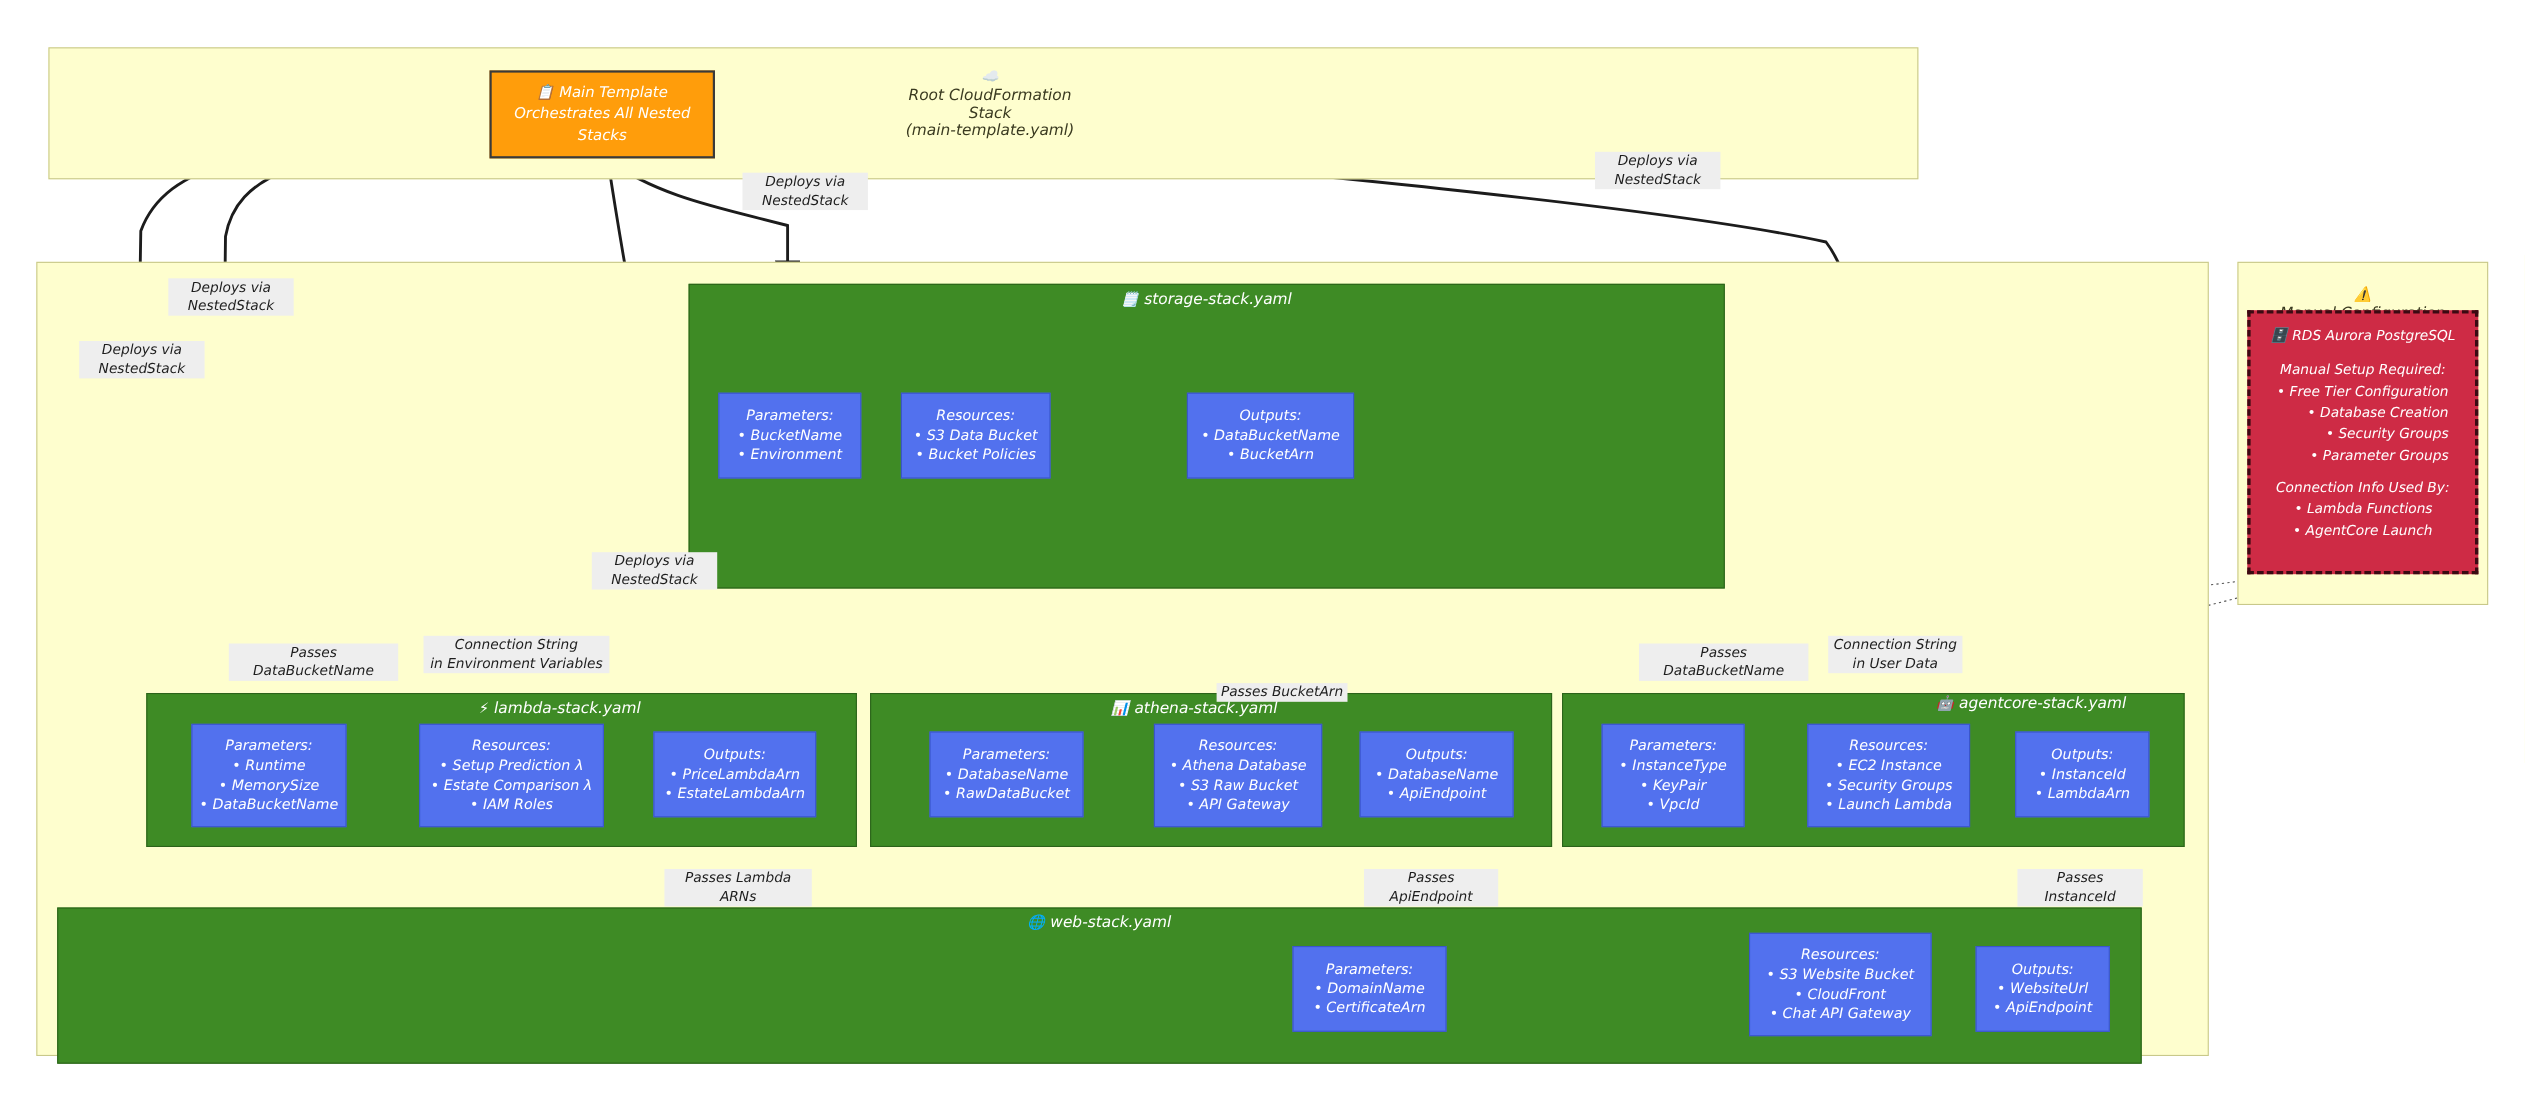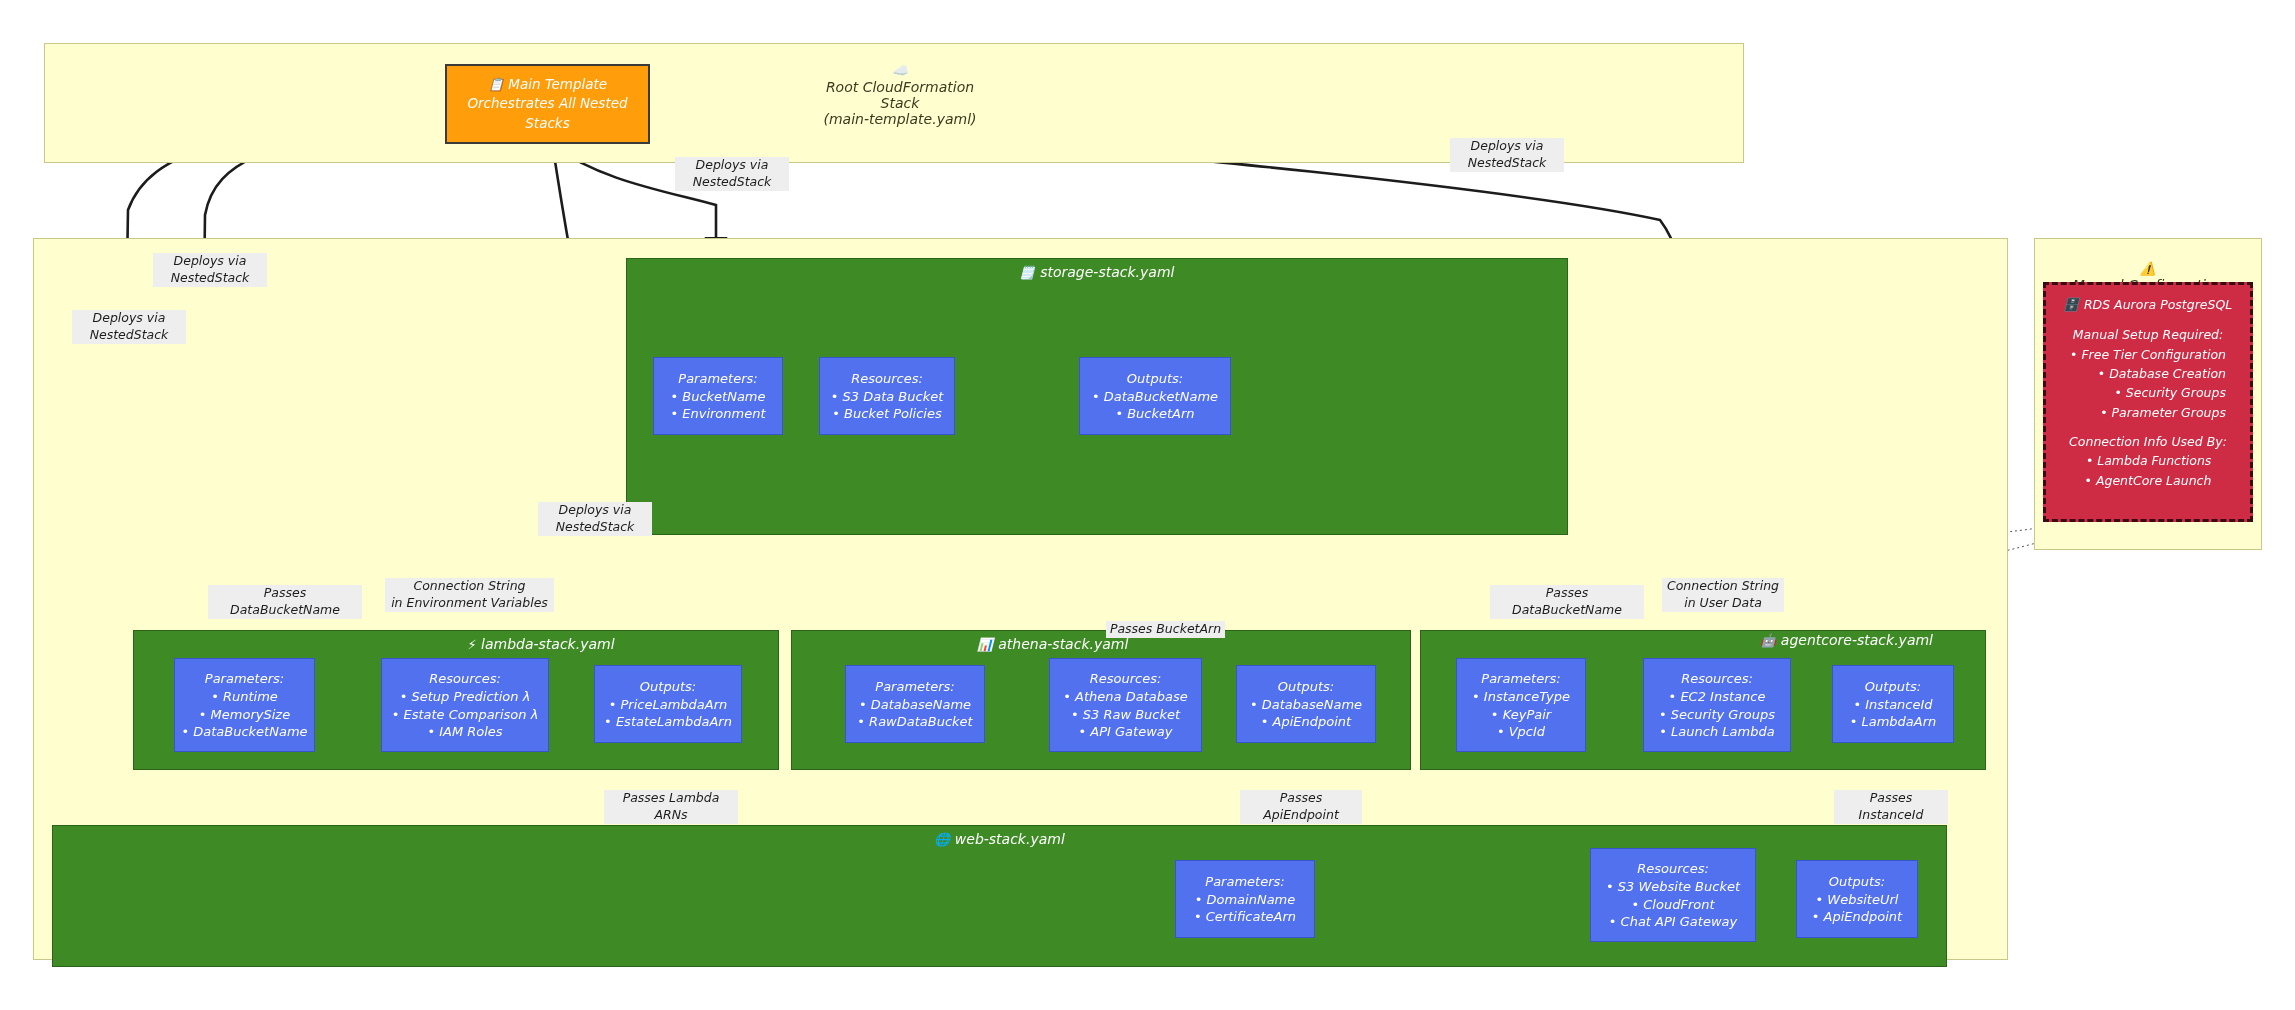--- a/index.html
+++ b/index.html
@@ -153,21 +153,21 @@
     <div class="li">• S3 Data Bucket</div>
     <div class="li">• Bucket Policies</div>
   </div>
   <div class="bbox" style="left:1079px;top:357px;width:152px;height:78px;">
     <div class="hdr">Outputs:</div>
     <div class="li">• DataBucketName</div>
     <div class="li">• BucketArn</div>
   </div>
 
   <div class="stack" style="left:133px;top:630px;width:646px;height:140px;"></div>
-  <div class="stack-title" style="left:133px;top:636px;width:752px;margin-left:32px;">
+  <div class="stack-title" style="left:133px;top:636px;width:752px;">
     <span class="ico">⚡</span>
     <span>lambda-stack.yaml</span>
   </div>
   <div class="bbox" style="left:174px;top:658px;width:141px;height:94px;">
     <div class="hdr">Parameters:</div>
     <div class="li">• Runtime</div>
     <div class="li">• MemorySize</div>
     <div class="li">• DataBucketName</div>
   </div>
   <div class="bbox" style="left:381px;top:658px;width:168px;height:94px;">
@@ -176,21 +176,21 @@
     <div class="li">• Estate Comparison λ</div>
     <div class="li">• IAM Roles</div>
   </div>
   <div class="bbox" style="left:594px;top:665px;width:148px;height:78px;">
     <div class="hdr">Outputs:</div>
     <div class="li">• PriceLambdaArn</div>
     <div class="li">• EstateLambdaArn</div>
   </div>
 
   <div class="stack" style="left:791px;top:630px;width:620px;height:140px;"></div>
-  <div class="stack-title" style="left:791px;top:636px;width:524px;">
+  <div class="stack-title" style="left:791px;top:636px;width:524px;padding-left:33px;">
     <span class="ico">📊</span>
     <span>athena-stack.yaml</span>
   </div>
   <div class="bbox" style="left:845px;top:665px;width:140px;height:78px;">
     <div class="hdr">Parameters:</div>
     <div class="li">• DatabaseName</div>
     <div class="li">• RawDataBucket</div>
   </div>
   <div class="bbox" style="left:1049px;top:658px;width:153px;height:94px;">
     <div class="hdr">Resources:</div>

